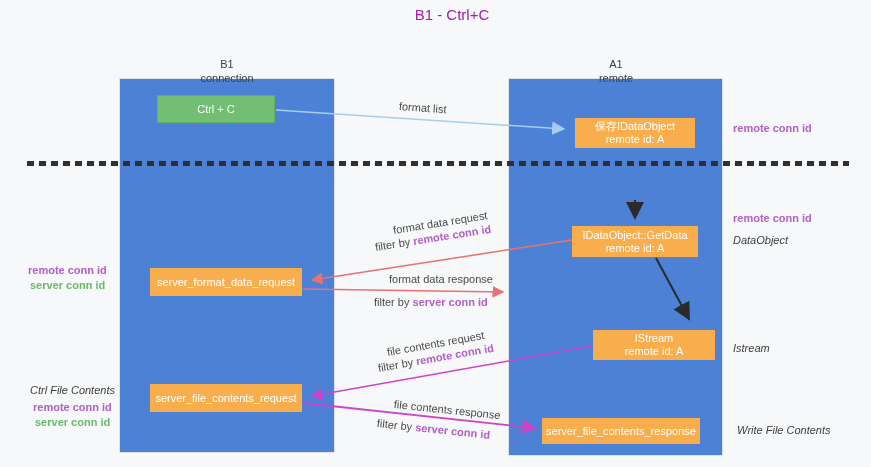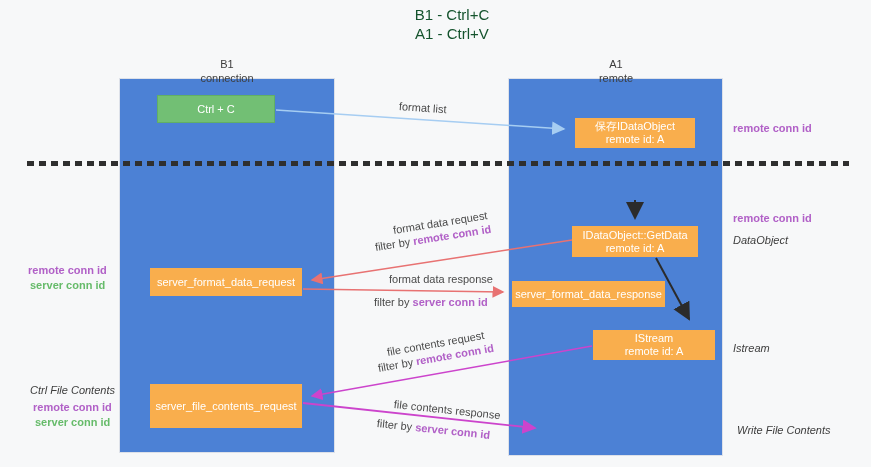--- a/index.html
+++ b/index.html
@@ -7,21 +7,21 @@
           font-family:"Liberation Sans",sans-serif;}
   .lane{position:absolute;background:#4c81d5;border:1px solid #dde1e9;box-sizing:border-box;}
   .dash{position:absolute;left:27px;top:161px;width:822px;height:5px;
         background:repeating-linear-gradient(90deg,#2f2f2f 0 7px,transparent 7px 12px);}
   svg.arrows{position:absolute;left:0;top:0;}
   .node{position:absolute;display:flex;flex-direction:column;align-items:center;justify-content:center;
         color:#fff;font-size:11px;line-height:13px;box-sizing:border-box;white-space:nowrap;}
   .orange{background:#f9ae4d;}
   .green{background:#72bf74;border:1px solid #61af65;}
   .title{position:absolute;left:377px;top:5px;width:150px;text-align:center;
-         font-size:15px;line-height:19px;color:#14532d;}
+         font-size:15px;line-height:19px;color:#a21caf;}
   .lanehead{position:absolute;width:110px;text-align:center;font-size:11px;line-height:14px;color:#3c3c3c;margin-top:7px;}
   .ann{position:absolute;font-size:11px;line-height:13px;white-space:nowrap;}
   .purple{color:#b160c7;font-weight:bold;}
   .greentx{color:#66bb6a;font-weight:bold;}
   .dark{color:#3d3d3d;font-style:italic;}
   .edge{position:absolute;font-size:11px;color:#4a4a4a;white-space:nowrap;transform-origin:left center;}
 </style>
 </head>
 <body>
 
@@ -51,21 +51,20 @@
     <path d="M635,200 L635,218" stroke="#2b2b2b" stroke-width="2" fill="none" marker-end="url(#mblack)"></path>
     <path d="M656,258 L689,319" stroke="#2b2b2b" stroke-width="2" fill="none" marker-end="url(#mblack)"></path>
     <path d="M572,240 L312,280" stroke="#e87272" stroke-width="1.5" fill="none" marker-end="url(#msalmon)"></path>
     <path d="M303,289 L503,292" stroke="#e87272" stroke-width="1.5" fill="none" marker-end="url(#msalmon)"></path>
     <path d="M592,346 L312,396" stroke="#cc44cc" stroke-width="1.5" fill="none" marker-end="url(#mmagenta)"></path>
     <path d="M303,403 L535,428" stroke="#cc44cc" stroke-width="1.8" fill="none" marker-end="url(#mmagenta)"></path>
   </svg>
 
   <div class="title">
     <div>B1 - Ctrl+C</div>
-    <div>A1 - Ctrl+V</div>
   </div>
 
   <div class="lanehead" style="left:172px;top:50px">
     <div>B1</div>
     <div>connection</div>
   </div>
   <div class="lanehead" style="left:561px;top:50px">
     <div>A1</div>
     <div>remote</div>
   </div>
@@ -82,33 +81,33 @@
 
   <div class="node orange" style="left:572px;top:226px;width:126px;height:31px">
     <span>IDataObject::GetData</span>
     <span>remote id: A</span>
   </div>
 
   <div class="node orange" style="left:150px;top:268px;width:152px;height:28px">
     <span>server_format_data_request</span>
   </div>
 
-  <div class="node orange" style="left:512px;top:281px;width:153px;height:26px">
-    <span>server_format_data_response</span>
-  </div>
 
   <div class="node orange" style="left:593px;top:330px;width:122px;height:30px">
     <span>IStream</span>
     <span>remote id: A</span>
   </div>
 
-  <div class="node orange" style="left:150px;top:384px;width:152px;height:44px">
+  <div class="node orange" style="left:150px;top:384px;width:152px;height:28px">
     <span>server_file_contents_request</span>
   </div>
 
+  <div class="node orange" style="left:542px;top:418px;width:158px;height:26px">
+    <span>server_file_contents_response</span>
+  </div>
 
   <div class="ann purple" style="left:733px;top:122px">remote conn id</div>
   <div class="ann purple" style="left:733px;top:212px">remote conn id</div>
   <div class="ann dark" style="left:733px;top:234px">DataObject</div>
   <div class="ann dark" style="left:733px;top:342px">Istream</div>
   <div class="ann dark" style="left:737px;top:424px">Write File Contents</div>
 
   <div class="ann purple" style="left:28px;top:264px">remote conn id</div>
   <div class="ann greentx" style="left:30px;top:279px">server conn id</div>
   <div class="ann dark" style="left:30px;top:384px">Ctrl File Contents</div>

